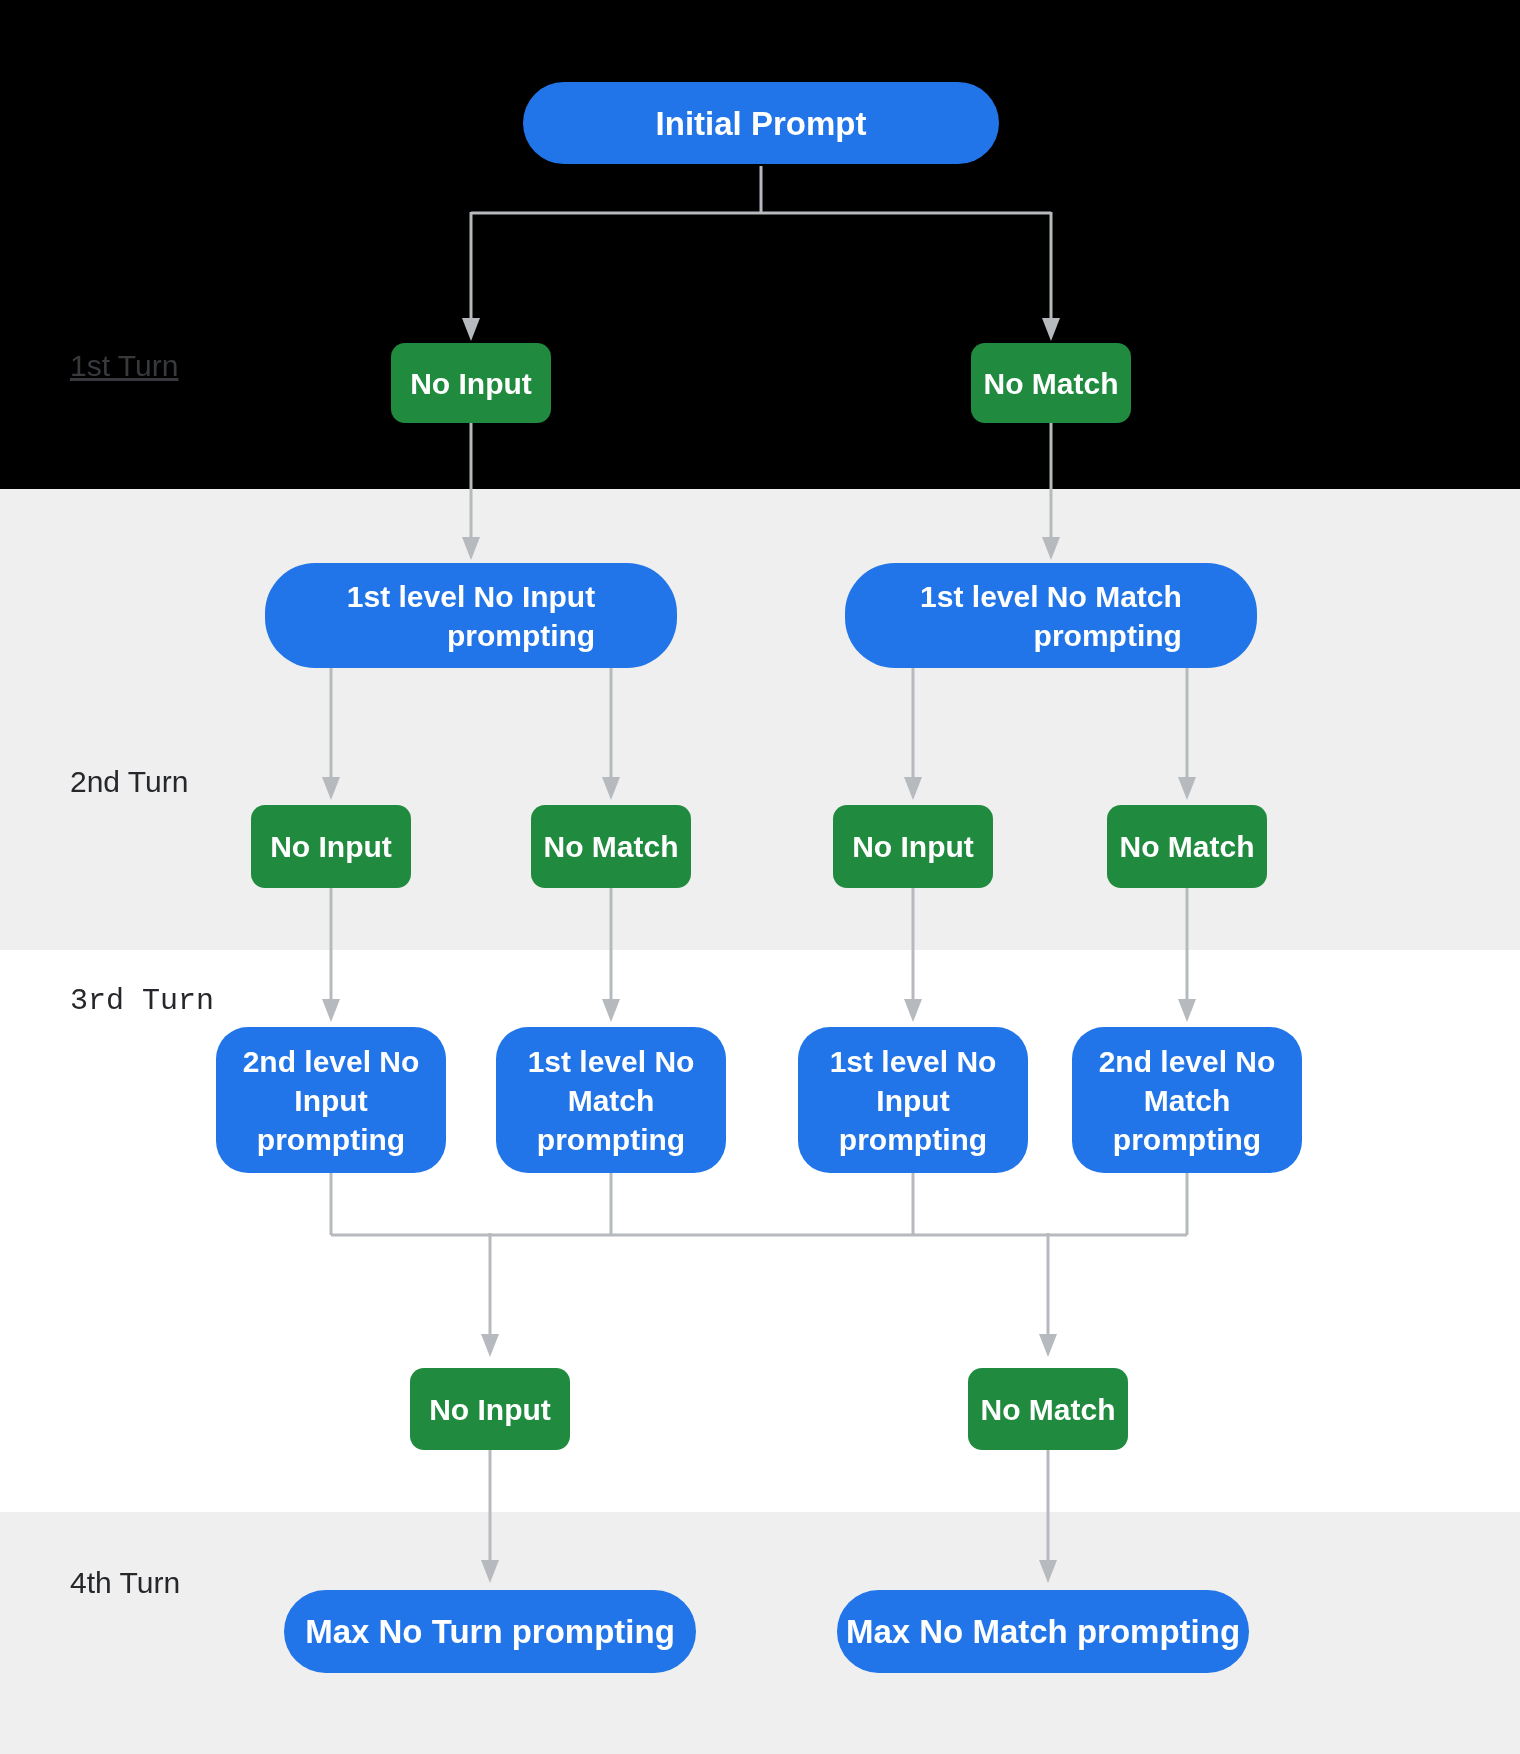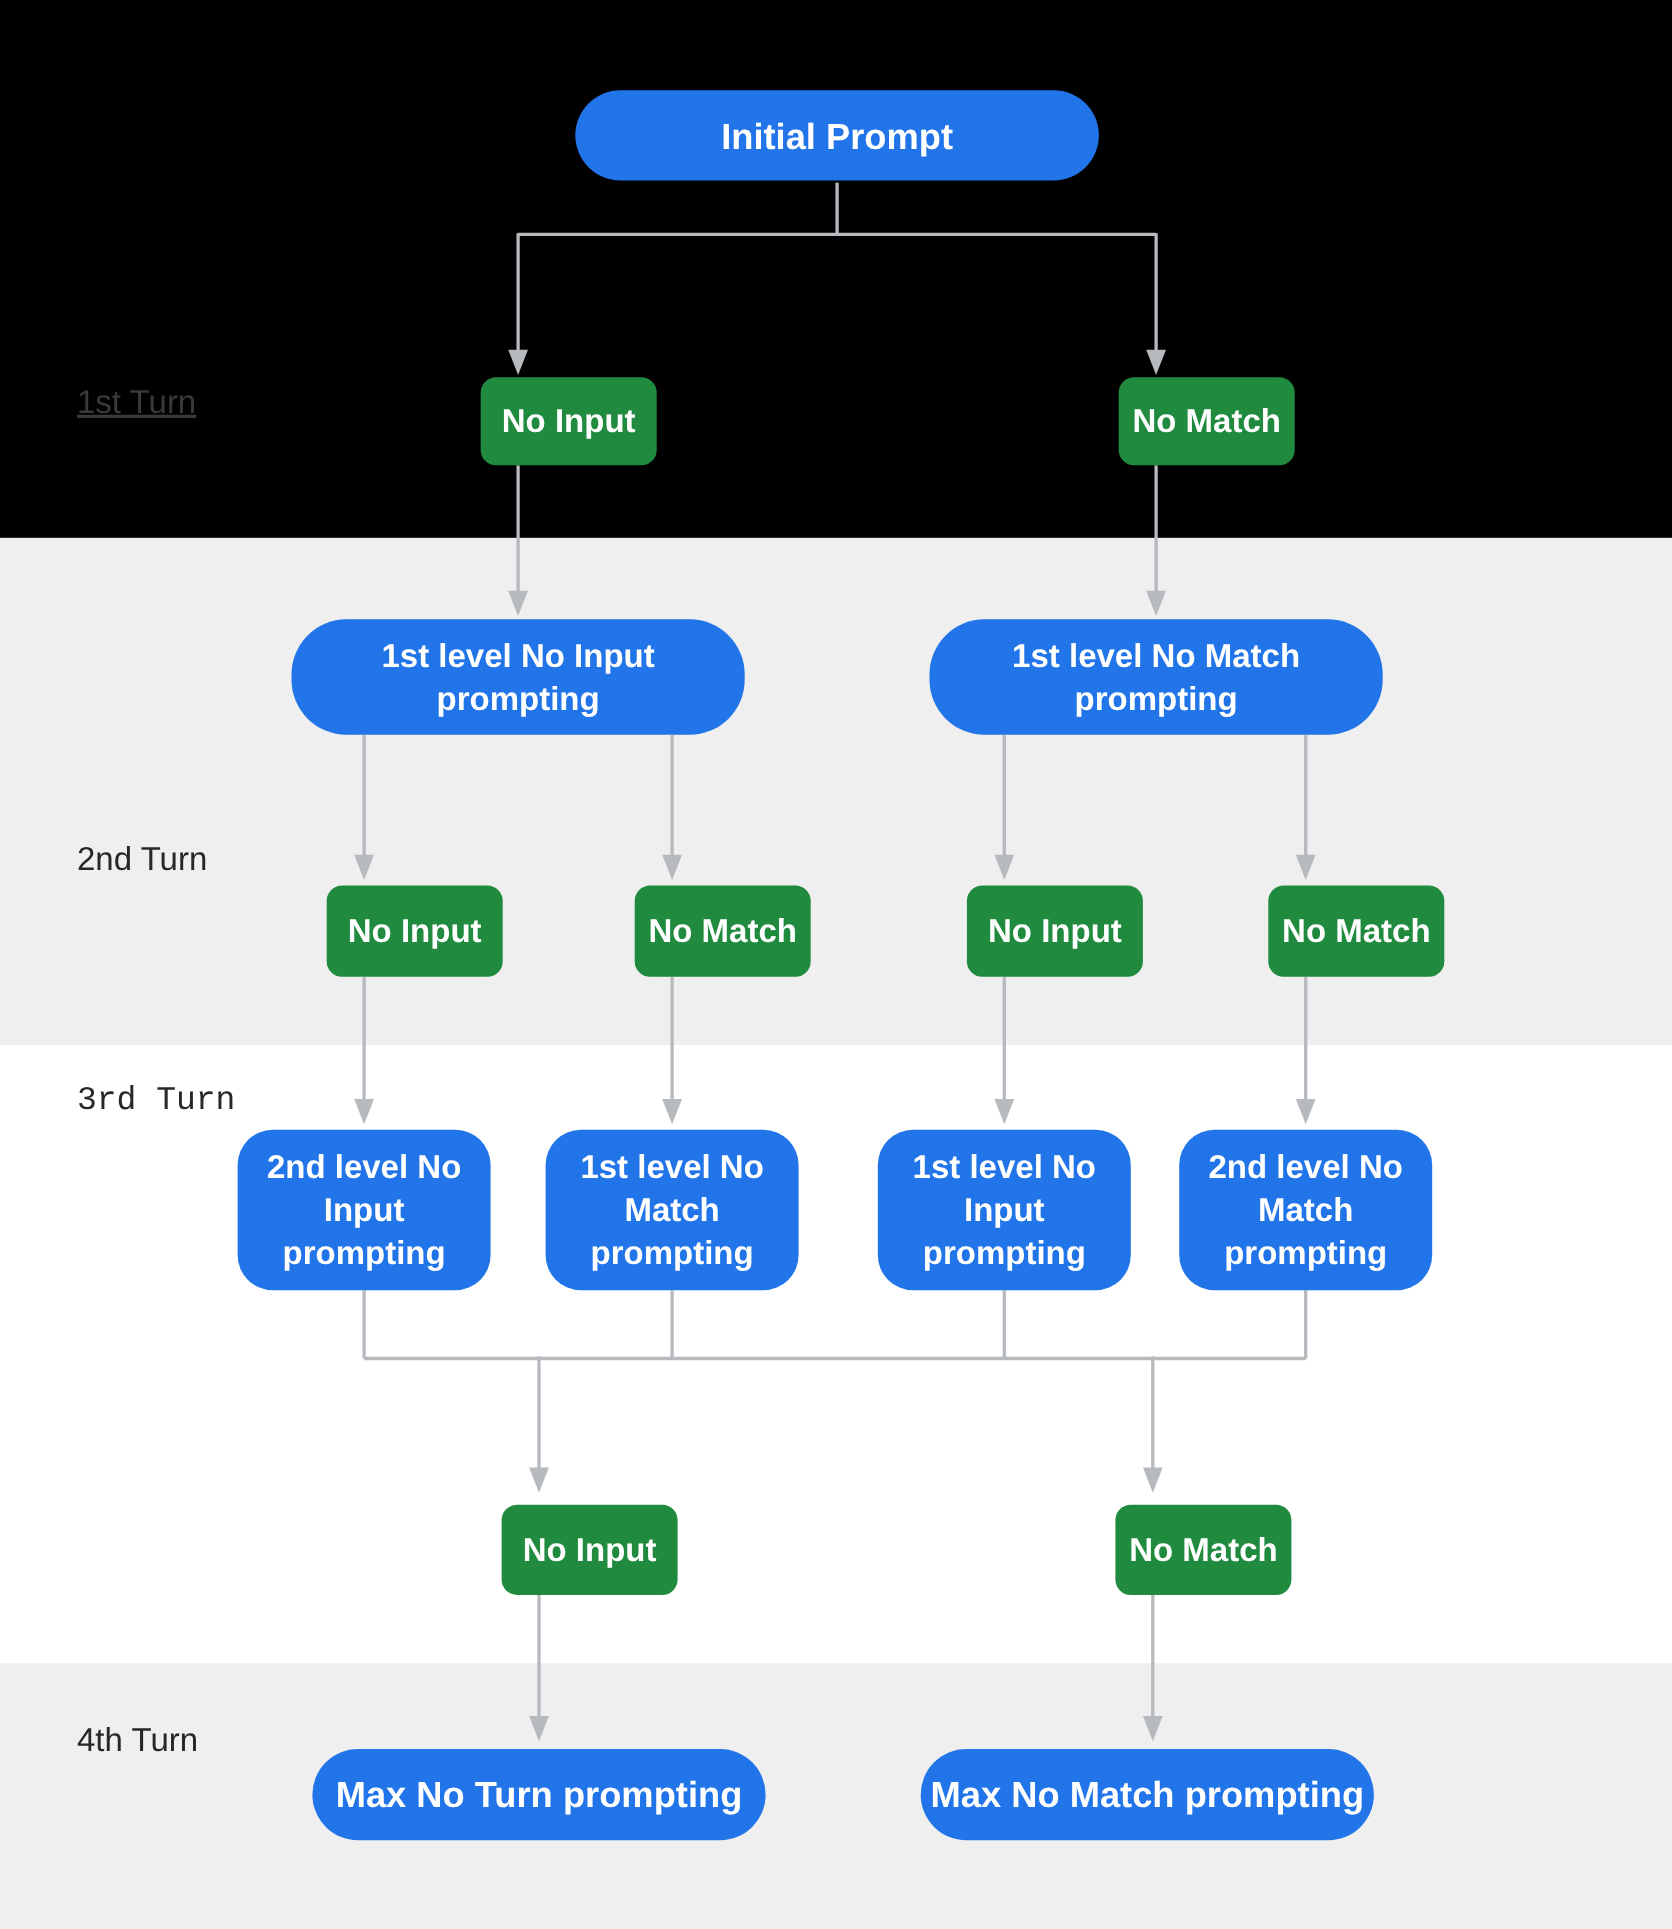--- a/index.html
+++ b/index.html
@@ -30,25 +30,25 @@
 
   .node{
     position:absolute;
     display:flex;align-items:center;justify-content:center;
     color:#ffffff;text-align:center;
     font-weight:600;font-size:30px;line-height:39px;
     white-space:pre-line;
     box-sizing:border-box;
   }
   .node-blue{background:var(--blue,#2175e9);}
-  .node-green{background:var(--green,#208b3f);margin-left:46px;}
+  .node-green{background:var(--green,#208b3f);}
 
   .pill{border-radius:42px;font-size:33px;}
   .event-box{border-radius:14px;}
-  .prompt-2line{border-radius:50px;}
+  .prompt-2line{border-radius:50px;text-align:right;}
   .prompt-3line{border-radius:32px;}
 
   
   .n-initial{left:523px;top:82px;width:476px;height:82px;}
   .n-t1e0{left:391px;top:343px;width:160px;height:80px;}
   .n-t1e1{left:971px;top:343px;width:160px;height:80px;}
   .n-t2p0{left:265px;top:563px;width:412px;height:105px;}
   .n-t2p1{left:845px;top:563px;width:412px;height:105px;}
   .n-t2e0{left:251px;top:805px;width:160px;height:83px;}
   .n-t2e1{left:531px;top:805px;width:160px;height:83px;}

